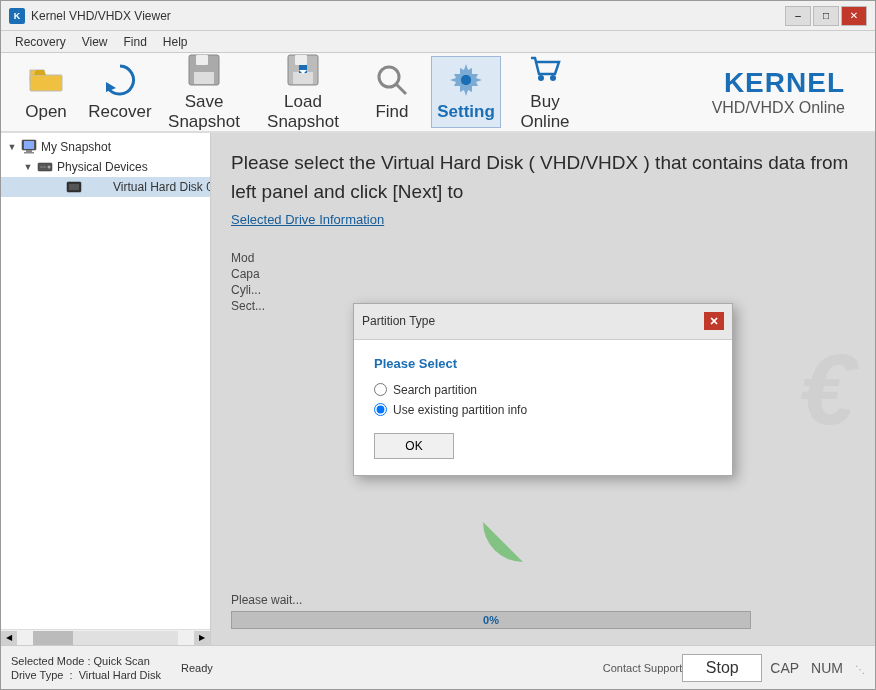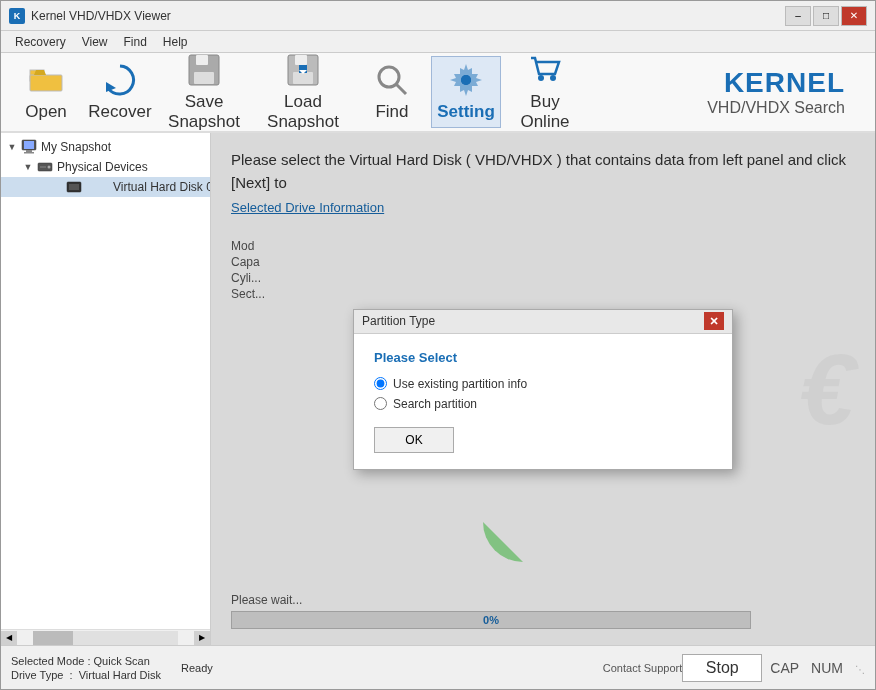--- a/index.html
+++ b/index.html
@@ -187,21 +187,21 @@
     #right-panel {
       flex: 1;
       background: white;
       display: flex;
       flex-direction: column;
       padding: 16px 20px;
       position: relative;
       overflow: hidden;
     }
     .instruction-text {
-      font-size: 15px;
+      font-size: 19px;
       color: #333;
       margin-bottom: 6px;
       line-height: 1.5;
     }
     .selected-drive-label {
       font-size: 13px;
       color: #1a6eb5;
       text-decoration: underline;
       margin-bottom: 16px;
     }
@@ -300,21 +300,21 @@
     
     #dialog {
       background: white;
       border: 1px solid #aaa;
       box-shadow: 4px 4px 12px rgba(0,0,0,0.3);
       width: 380px;
     }
     #dialog-title-bar {
       background: #e8e8e8;
       border-bottom: 1px solid #ccc;
-      height: 24px;
+      height: 36px;
       display: flex;
       align-items: center;
       justify-content: space-between;
       padding: 0 8px;
     }
     #dialog-title-bar .dlg-title { font-size: 12px; color: #333; }
     #dialog-title-bar .dlg-close {
       width: 20px; height: 18px;
       background: #c0392b; color: white;
       border: none; cursor: pointer;
@@ -446,21 +446,21 @@
         <circle cx="14" cy="26" r="3" fill="#1a6eb5"></circle>
         <circle cx="26" cy="26" r="3" fill="#1a6eb5"></circle>
       </svg>
     </div>
     <span class="tb-label">Buy Online</span>
   </div>
 
   <div class="toolbar-right">
     <div style="text-align:right; padding-right:20px;">
       <div class="kernel-logo">KERNEL</div>
-      <div class="kernel-subtitle">VHD/VHDX Search</div>
+      <div class="kernel-subtitle">VHD/VHDX Online</div>
     </div>
   </div>
 </div>
 
 <div id="main">
 
   <div id="left-panel">
     <div id="tree-area">
 
       <div class="tree-item" style="padding-left:4px;">
@@ -553,26 +553,26 @@
       <div id="dialog">
 
         <div id="dialog-title-bar">
           <span class="dlg-title">Partition Type</span>
           <button class="dlg-close">✕</button>
         </div>
 
         <div id="dialog-body">
           <div class="dlg-please-select">Please Select</div>
           <div class="radio-option">
+            <input type="radio" name="partition_type" id="opt2" style="">
+            <label for="opt2">Search partition</label>
+          </div>
+          <div class="radio-option">
             <input type="radio" name="partition_type" id="opt1" checked="" style="">
             <label for="opt1">Use existing partition info</label>
-          </div>
-          <div class="radio-option">
-            <input type="radio" name="partition_type" id="opt2" style="">
-            <label for="opt2">Search partition</label>
           </div>
           <div class="dlg-ok-area">
             <button class="dlg-ok-btn">OK</button>
           </div>
         </div>
       </div>
     </div>
   </div>
 </div>
 

